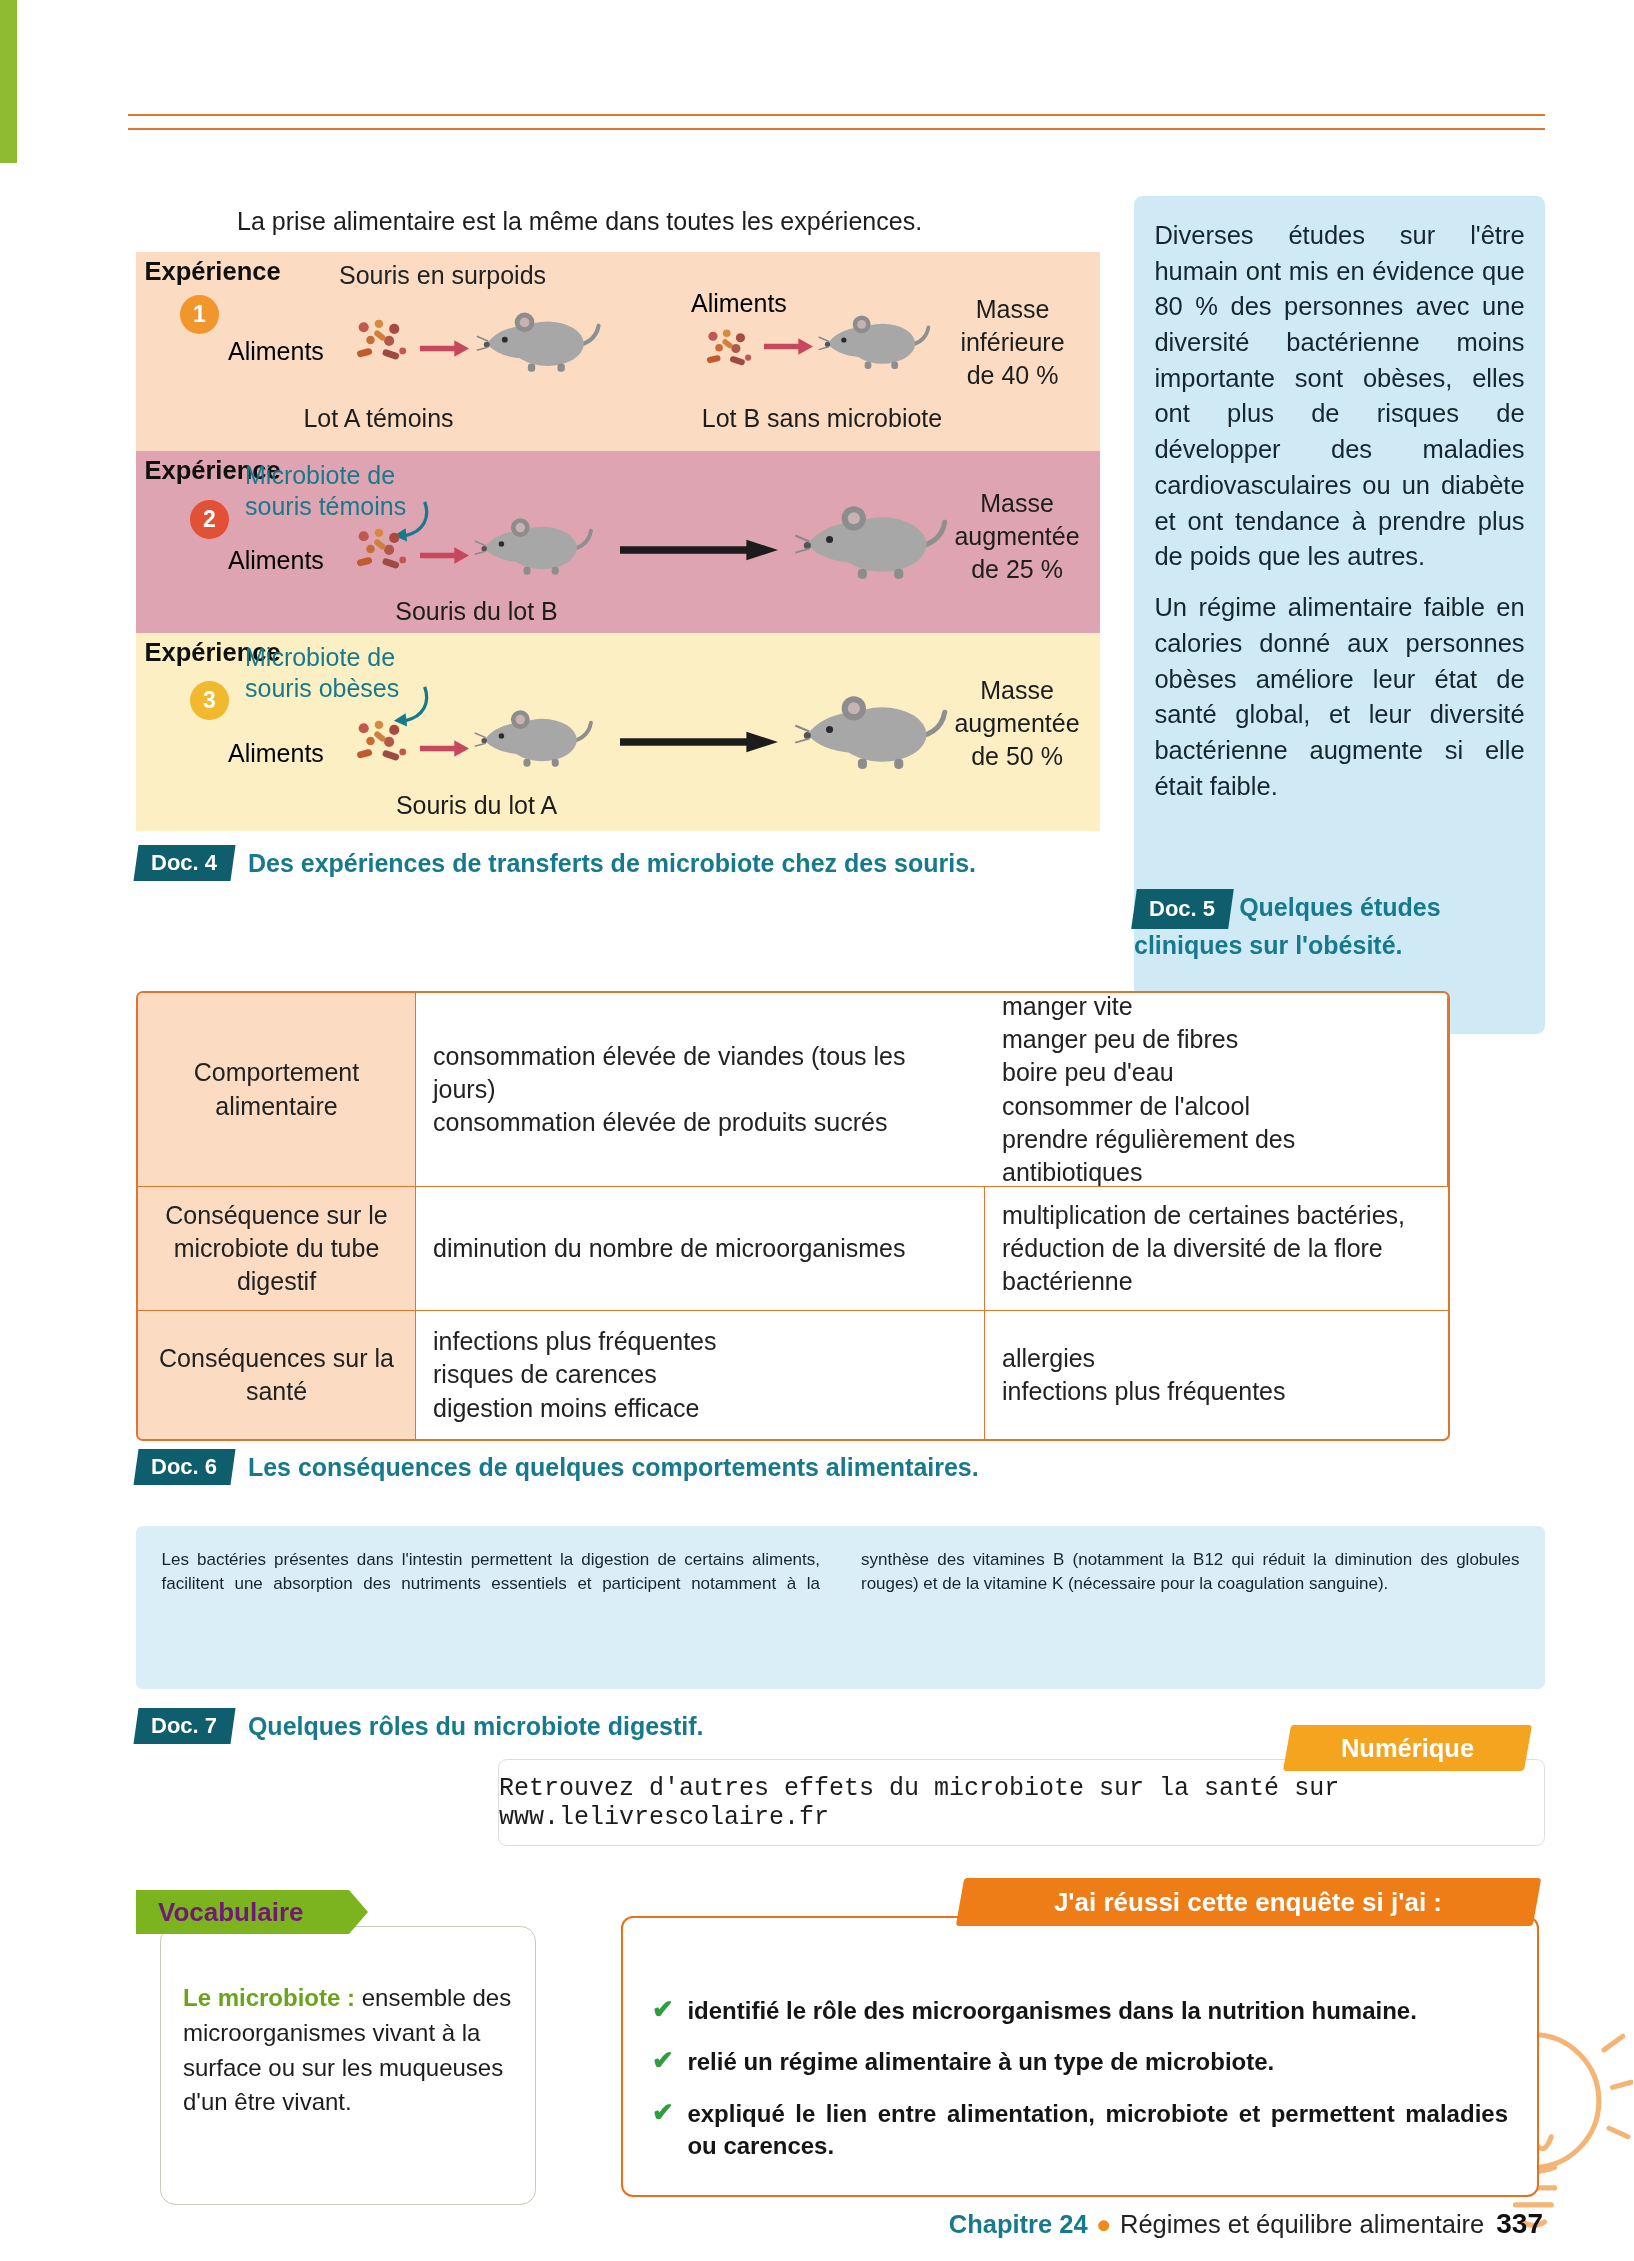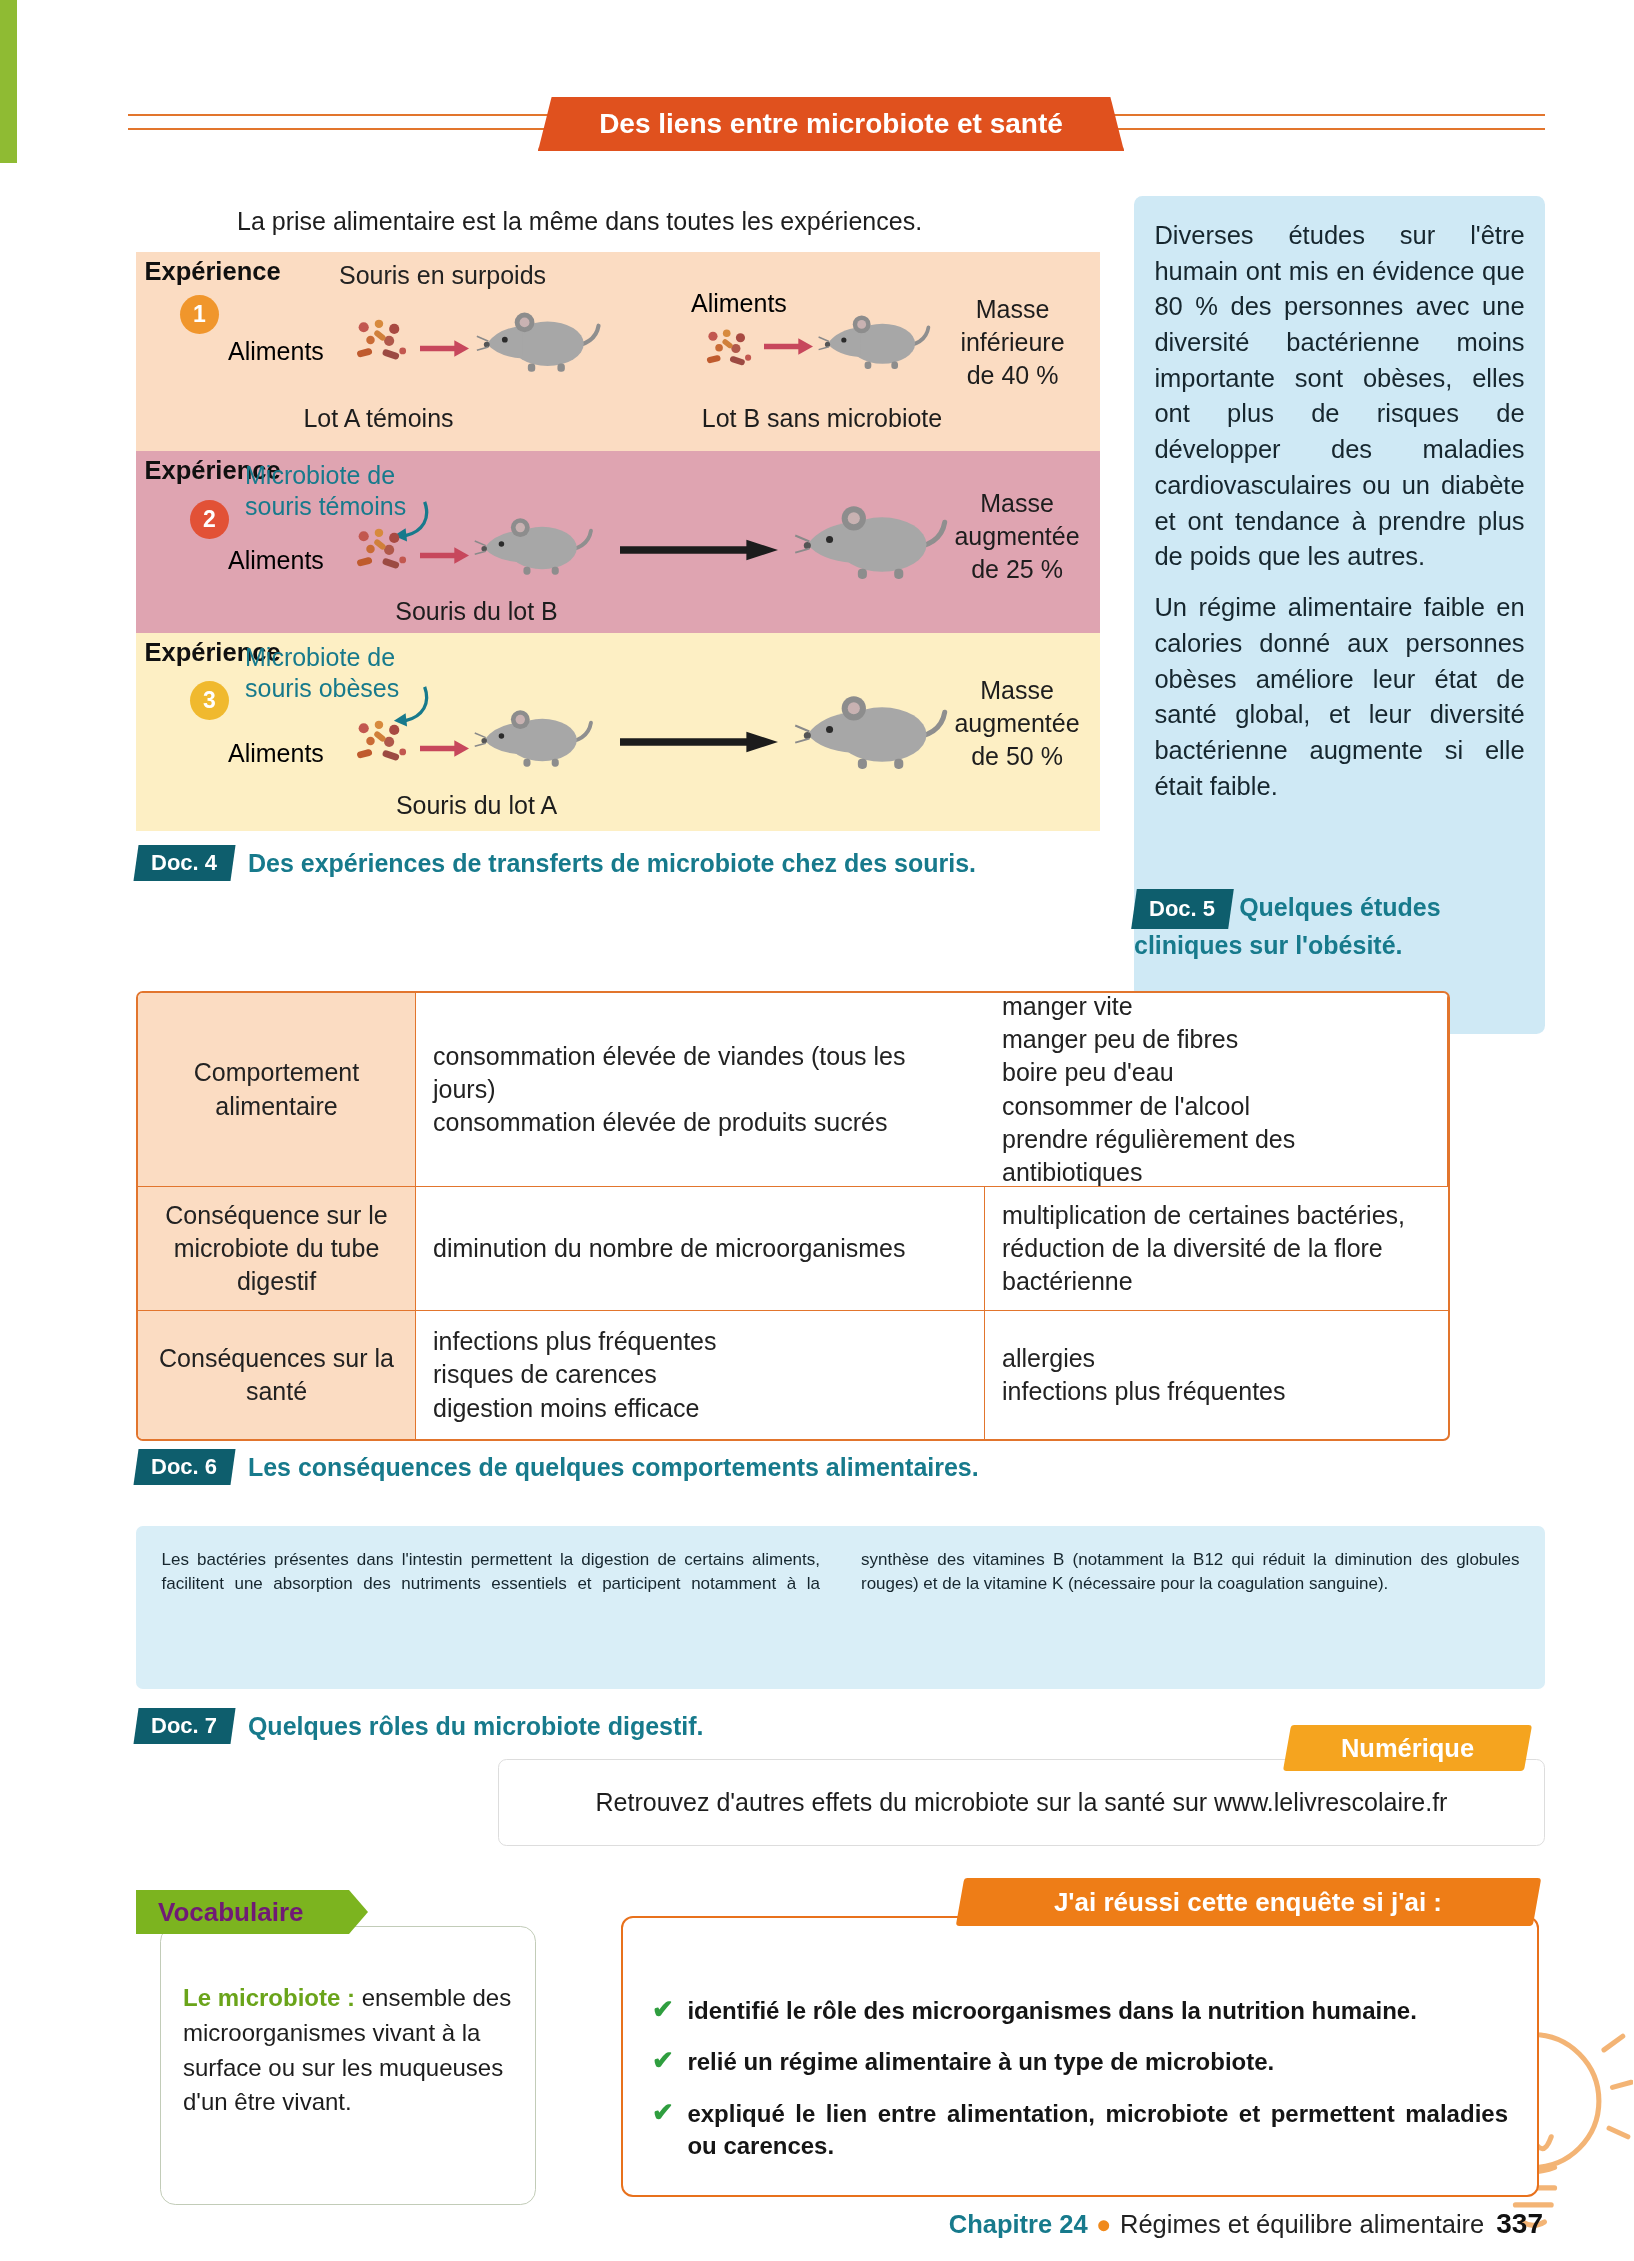--- a/index.html
+++ b/index.html
@@ -100,21 +100,21 @@
   .cell.head{background:#fbdcc2;justify-content:center;text-align:center;}
 
   
   .doc7-box{position:absolute;left:136px;top:1526px;width:1409px;height:163px;box-sizing:border-box;
             background:#d9eef7;border-radius:6.8px;padding:22px 25.5px;font-size:17px;line-height:1.42;
             column-count:2;column-gap:41px;text-align:justify;color:#16262e;}
 
   
   .num-box{position:absolute;left:498px;top:1759px;width:1047px;height:87px;box-sizing:border-box;
            border:1.7px solid #dddddd;border-radius:8.5px;background:#fff;display:flex;
-           align-items:center;justify-content:center;font-size:25px;color:#1d1d1d;z-index:2;}
+           align-items:center;justify-content:center;font-size:25px;color:#1d1d1d;z-index:2;font-family:Liberation Mono, monospace;}
   .num-badge{position:absolute;left:1287px;top:1725px;width:241px;height:46px;background:#f5a41f;
            transform:skewX(-10deg);border-radius:3.4px;display:flex;align-items:center;
            justify-content:center;z-index:3;}
   .num-badge span{transform:skewX(10deg);color:#fff;font-weight:bold;font-size:25.5px;}
 
   
   .vocab-badge{position:absolute;left:136px;top:1890px;width:232px;height:44px;background:#7cb41f;
            clip-path:polygon(0 0,calc(100% - 19px) 0,100% 50%,calc(100% - 19px) 100%,0 100%);
            display:flex;align-items:center;padding-left:22px;box-sizing:border-box;z-index:3;}
   .vocab-badge span{color:#701a75;font-weight:bold;font-size:26px;}
@@ -185,23 +185,20 @@
       <path d="M50 4 C58 26 48 44 24 50" fill="none" stroke="currentColor" stroke-width="4.5"></path>
       <polygon points="26,58 8,50 24,40" fill="currentColor"></polygon>
     </symbol>
   </defs>
 </svg>
 
 <div class="page">
 
   <div class="green-bar"></div>
   <div class="banner-lines"></div>
-  <div class="banner">
-    <div class="banner-title">Des liens entre microbiote et santé</div>
-  </div>
 
   <div class="intro">La prise alimentaire est la même dans toutes les expériences.</div>
 
   <div class="experiments">
 
     <div class="exp exp1">
       <div class="exp-label">Expérience</div>
       <div class="num">1</div>
       <div class="e1-title">Souris en surpoids</div>
       <div class="alim e1-alim-l">Aliments</div>

